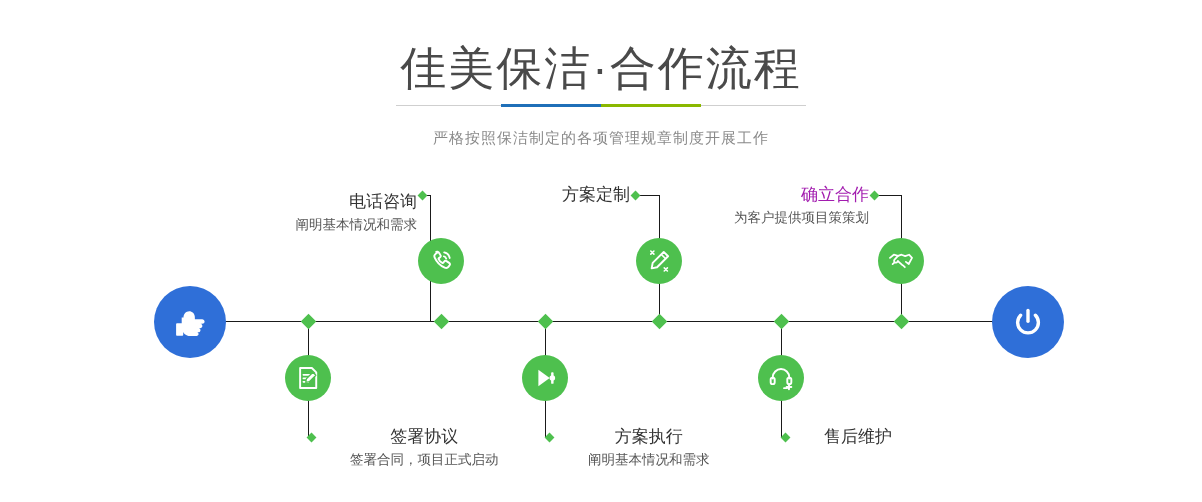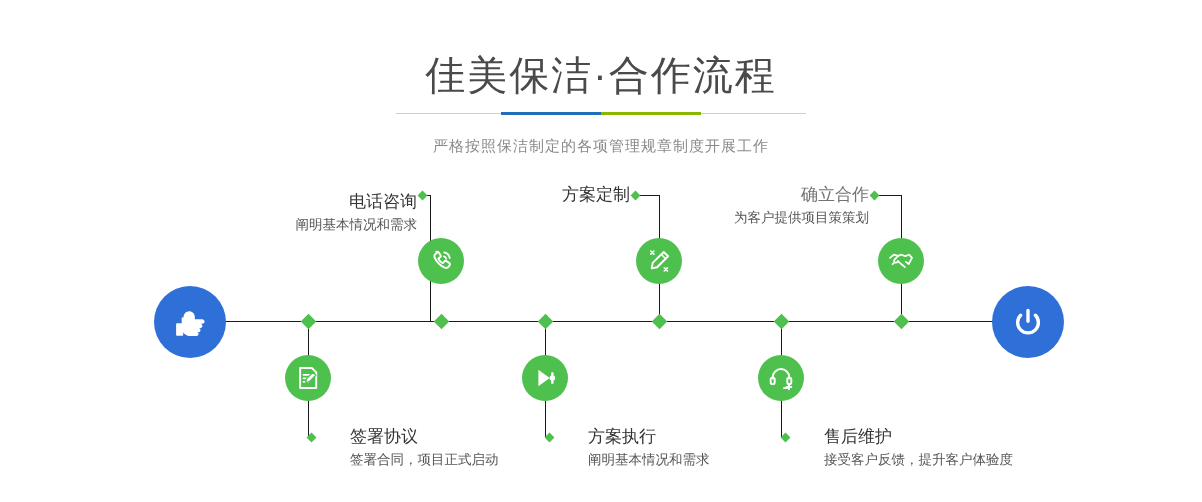--- a/index.html
+++ b/index.html
@@ -21,23 +21,23 @@
 
   
   .header {
     position: absolute;
     left: 0;
     top: 0;
     width: 1202px;
     text-align: center;
   }
   .page-title {
-    margin: 15px;
+    margin: 8px;
     padding-top: 38px;
-    font-size: 40px;
+    font-size: 46px;
     font-weight: 500;
     letter-spacing: 2px;
     color: #4a4a4a;
     line-height: 44px;
   }
   .divider-wrap {
     position: relative;
     width: 410px;
     height: 3px;
     margin: 14px auto 0 auto;
@@ -144,21 +144,21 @@
     transform: rotate(45deg);
     z-index: 2;
   }
 
   
   .label-block {
     position: absolute;
     z-index: 5;
   }
   .label-block.above { text-align: right; }
-  .label-block.below { text-align: left; }
+  .label-block.below { text-align: center; }
   .label-title {
     font-size: 17px;
     color: #333333;
     line-height: 24px;
     white-space: nowrap;
   }
   .label-desc {
     font-size: 13.5px;
     color: #555555;
     line-height: 22px;
@@ -282,37 +282,36 @@
       <path fill="none" stroke="#fff" stroke-width="2" stroke-linejoin="round" stroke-linecap="round" d="M12.6 10.2l-4 4.2c-.8.9-.7 2.2.2 3 .9.7 2.2.6 2.9-.3l.8-1"></path>
       <path fill="none" stroke="#fff" stroke-width="2" stroke-linejoin="round" stroke-linecap="round" d="M12.5 16.1l2.2 2.1M15.4 18.6l2.2 2.1M18.3 21.1l2.1 2"></path>
       <path fill="none" stroke="#fff" stroke-width="2" stroke-linejoin="round" stroke-linecap="round" d="M6.4 19.6l2.2-2"></path>
     </svg>
         </span>
       </div>
       <div class="conn-v" style="left: 901px; top: 195px; height: 126px; background: rgb(26, 26, 26);"></div>
       <div class="conn-h" style="left: 873px; width: 28px; top: 195px; background: rgb(26, 26, 26);"></div>
       <div class="label-dot" style="left: 871px; top: 191.5px; background: rgb(78, 192, 78);"></div>
       <div class="label-block above" style="right: 333px; top: 183px;">
-        <div class="label-title" style="color: #737373;">确立合作</div>
+        <div class="label-title" style="color: #a21caf;">确立合作</div>
         <div class="label-desc">为客户提供项目策策划</div>
       </div>
       <div class="marker" style="left: 775.5px; top: 315.5px; background: rgb(78, 192, 78);"></div>
       <div class="node-icon" style="left: 758px; top: 355px; background: rgb(78, 192, 78);">
         <span>
           <svg width="28" height="28" viewBox="0 0 32 32">
       <path fill="none" stroke="#fff" stroke-width="2.2" stroke-linecap="round" d="M6.6 16.6v-1.4a9.4 9.4 0 0 1 18.8 0v1.4"></path>
       <rect fill="none" stroke="#fff" stroke-width="2.2" x="4.2" y="15.6" width="4.6" height="7.4" rx="2.2"></rect>
       <rect fill="none" stroke="#fff" stroke-width="2.2" x="23.2" y="15.6" width="4.6" height="7.4" rx="2.2"></rect>
       <path fill="none" stroke="#fff" stroke-width="2" stroke-linecap="round" d="M25.4 23.2v1.6c0 1.6-1.4 2.8-3 2.8h-3"></path>
       <path fill="none" stroke="#fff" stroke-width="2.2" stroke-linecap="round" d="M22.4 26.2h5.4M25.1 23.5v5.4"></path>
     </svg>
         </span>
       </div>
       <div class="conn-v" style="left: 781px; top: 321px; height: 116px; background: rgb(26, 26, 26);"></div>
       <div class="conn-h" style="left: 781px; width: 3px; top: 437px; background: rgb(26, 26, 26);"></div>
       <div class="label-dot" style="left: 782px; top: 433.5px; background: rgb(78, 192, 78);"></div>
       <div class="label-block below" style="left: 824px; top: 425px;">
         <div class="label-title" style="color: rgb(51, 51, 51);">售后维护</div>
-        <div class="label-desc">接受客户反馈，提升客户体验度</div>
       </div>
     </div>
 
 </div>
 
 </body></html>

